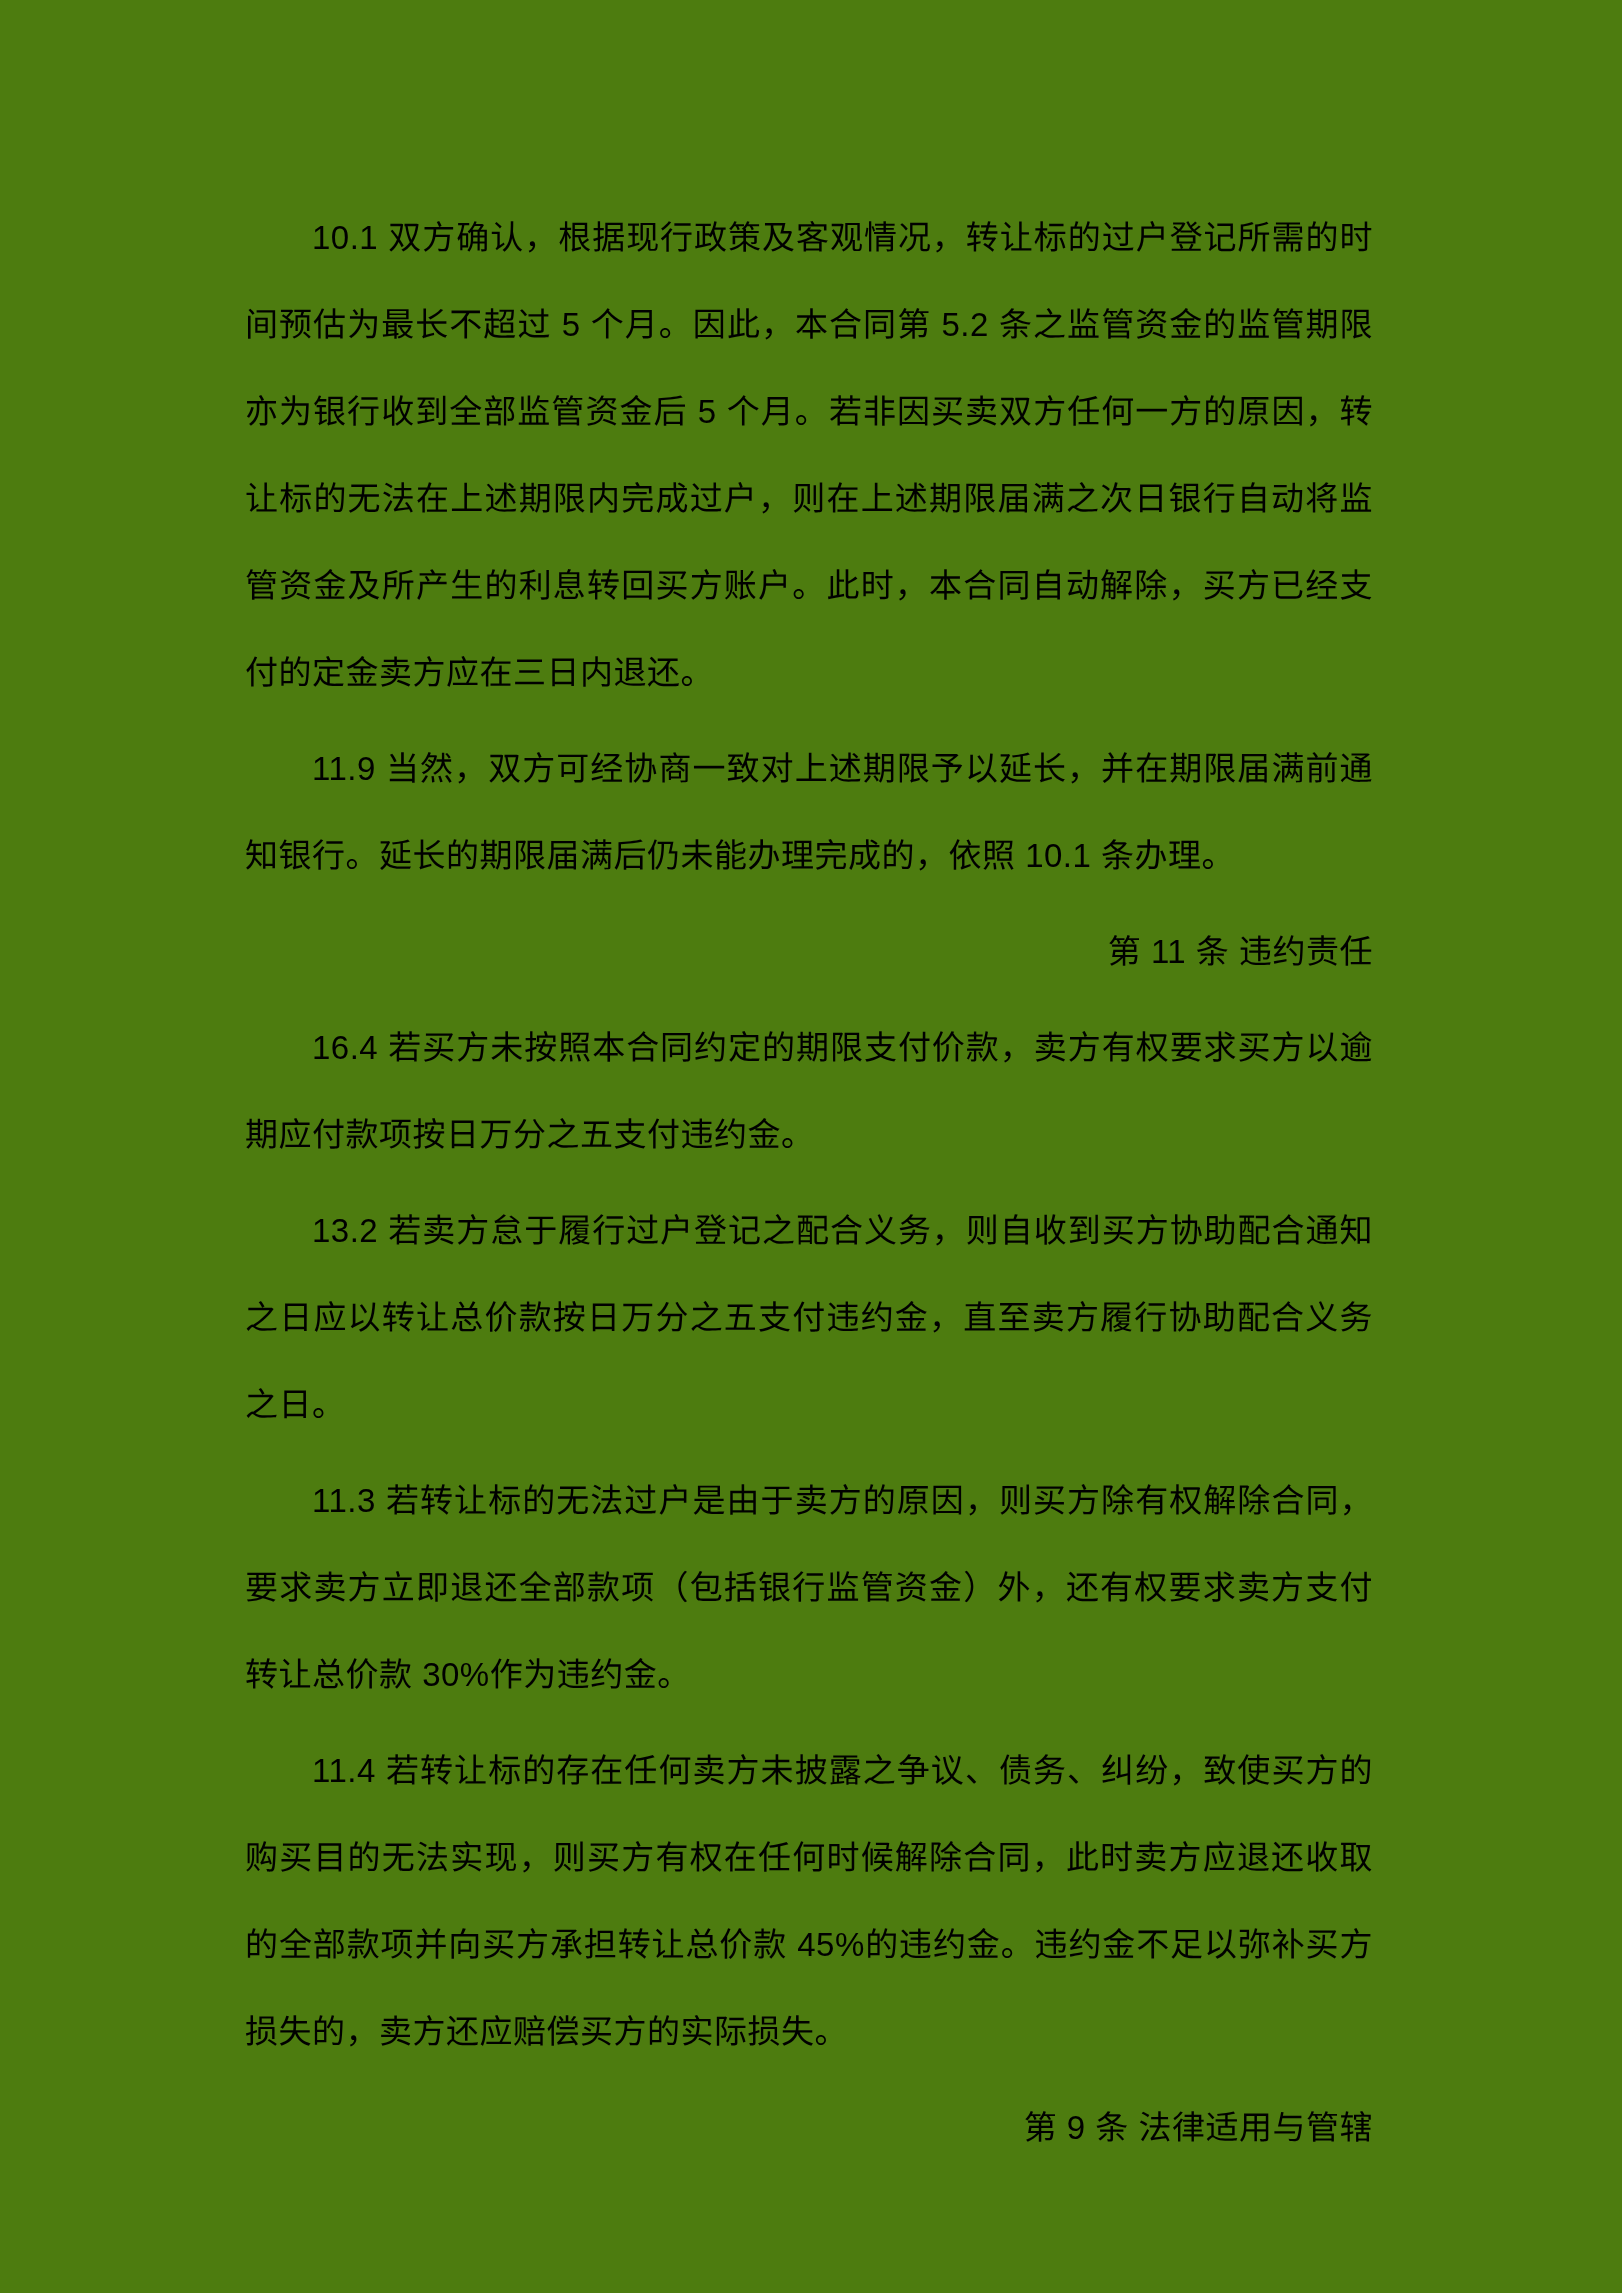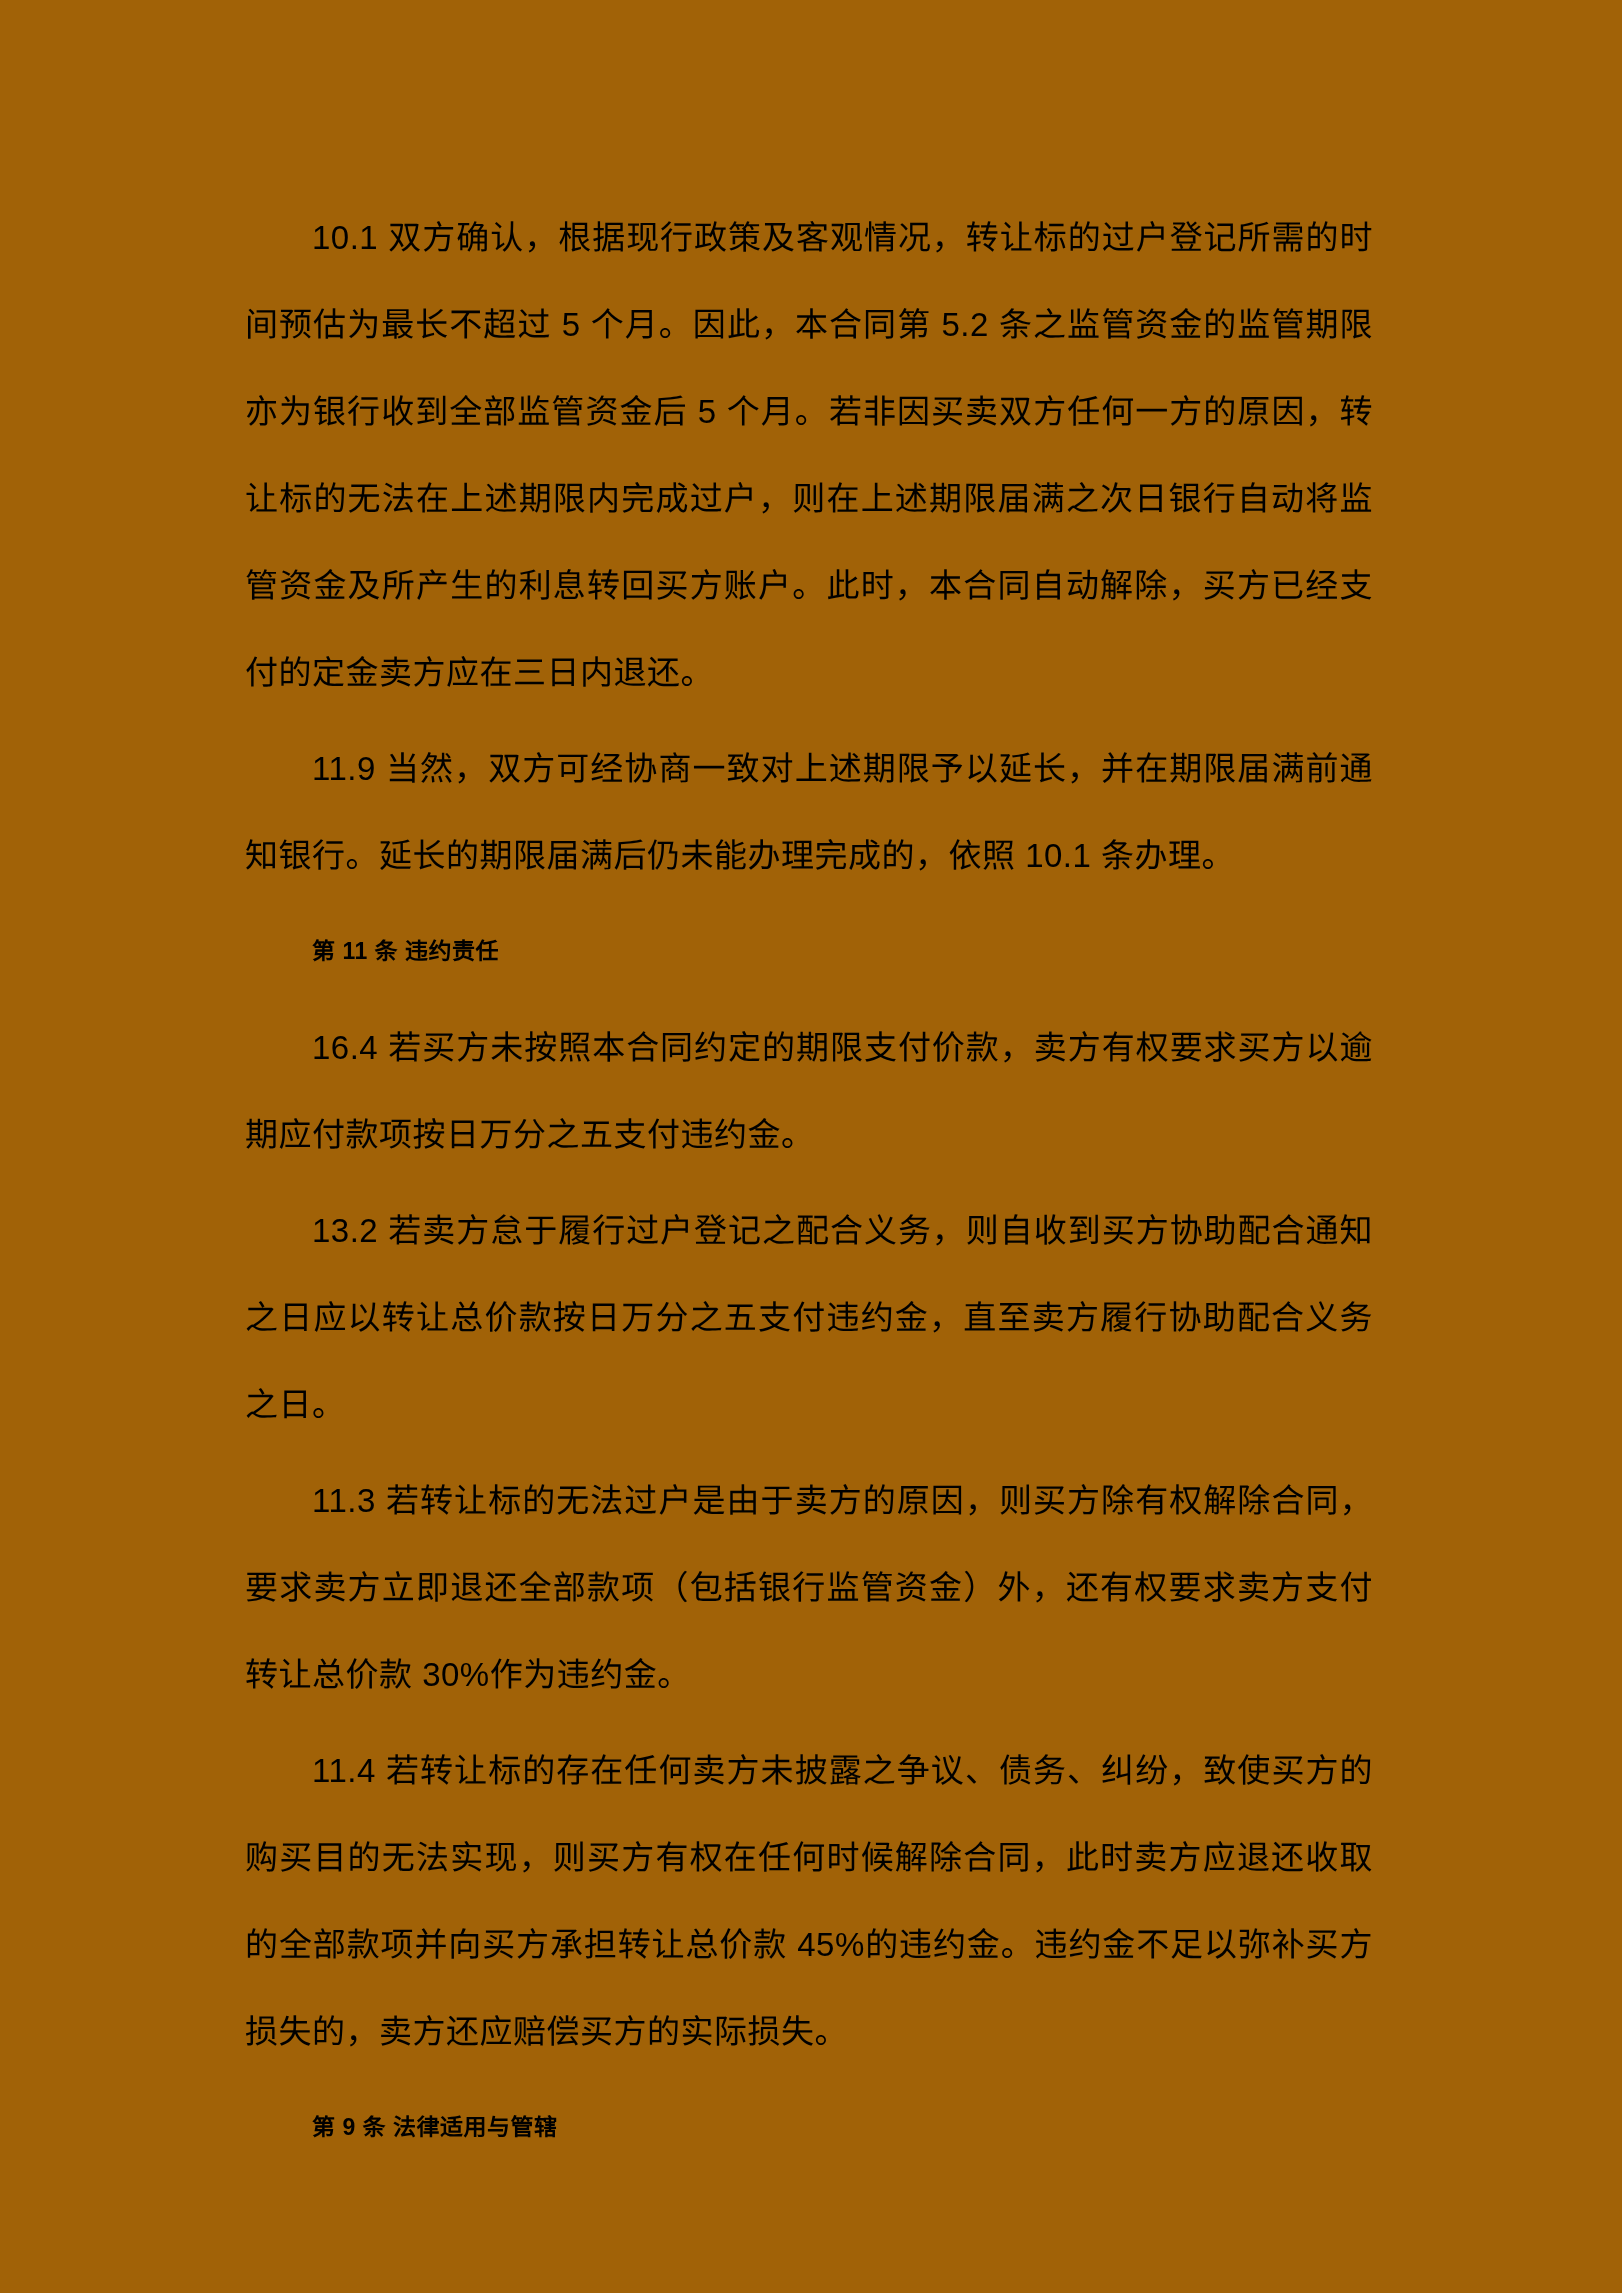--- a/index.html
+++ b/index.html
@@ -5,44 +5,44 @@
   <style>
     html, body {
       margin: 0;
       padding: 0;
       background: #ffffff;
     }
     .page {
       position: relative;
       width: 1623px;
       height: 2294px;
-      background: #a16207;
+      background: #4d7c0f;
       box-sizing: border-box;
       padding: 194px 250px 0 245px;
       font-family: "Liberation Sans", sans-serif;
       color: #000000;
       overflow: hidden;
     }
     .para {
       font-size: 33px;
       line-height: 87px;
       margin: 0 0 9px 0;
       text-align: justify;
       text-indent: 67px;
       letter-spacing: 0.5px;
       font-weight: normal;
     }
     .heading {
-      font-size: 23px;
+      font-size: 33px;
       line-height: 87px;
       margin: 0 0 9px 0;
       text-indent: 67px;
       letter-spacing: 0.5px;
-      font-weight: bold;
-      text-align: left;
+      font-weight: normal;
+      text-align: right;
     }
   </style>
 </head>
 <body>
 
 <div class="page">
   <p class="para">10.1 双方确认，根据现行政策及客观情况，转让标的过户登记所需的时间预估为最长不超过 5 个月。因此，本合同第 5.2 条之监管资金的监管期限亦为银行收到全部监管资金后 5 个月。若非因买卖双方任何一方的原因，转让标的无法在上述期限内完成过户，则在上述期限届满之次日银行自动将监管资金及所产生的利息转回买方账户。此时，本合同自动解除，买方已经支付的定金卖方应在三日内退还。</p>
 
   <p class="para">11.9 当然，双方可经协商一致对上述期限予以延长，并在期限届满前通知银行。延长的期限届满后仍未能办理完成的，依照 10.1 条办理。</p>
 

